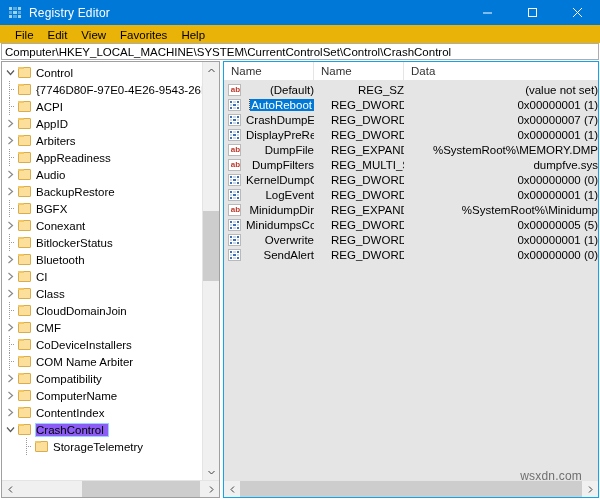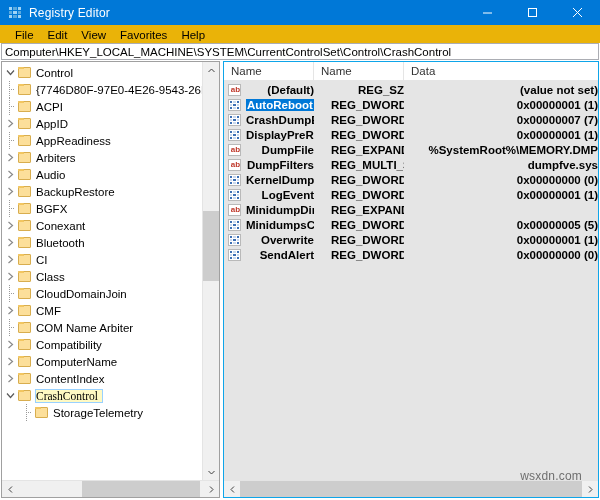--- a/index.html
+++ b/index.html
@@ -205,23 +205,22 @@
     width: 6px; height: 2px;
     background: #f2c661;
     border-radius: 1px 1px 0 0;
   }
   .tree-label {
     font-size: 11.5px;
     color: #000000;
     padding-right: 4px;
   }
   .tree-row.selected .tree-label {
-    background: #fef9c3;
+    background: #8b5cf6;
     outline: 1px solid #99d1ff;
-    font-family: Liberation Serif, serif;
   }
 
   
   .vscroll {
     width: 16px;
     flex: none;
     background: #f0f0f0;
     border-left: 1px solid #e4e4e4;
     display: flex;
     flex-direction: column;
@@ -310,21 +309,20 @@
   #value-body {
     flex: 1 1 auto;
     overflow: hidden;
     padding-top: 1px;
   }
   .val-row {
     height: 15px;
     display: flex;
     align-items: center;
     white-space: nowrap;
-    font-weight: bold;
   }
   .vi {
     width: 13px;
     height: 12px;
     flex: none;
     margin-left: 4px;
     margin-right: 5px;
     border: 1px solid #b9b9b9;
     background: #ffffff;
     box-sizing: border-box;
@@ -471,49 +469,49 @@
                   <path d="M1.5 1 L5.5 4.5 L1.5 8" fill="none" stroke="#8a8a8a" stroke-width="1.2"></path>
                 </svg>
               </div>
               <div class="folder">
                 <span class="f-back"></span>
                 <span class="f-tab"></span>
               </div>
               <div class="tree-label">AppID</div>
             </div>
             <div class="tree-row">
+              <div class="tw-expander">
+                <svg width="7" height="9" viewBox="0 0 7 9">
+                  <path d="M1.5 1 L5.5 4.5 L1.5 8" fill="none" stroke="#8a8a8a" stroke-width="1.2"></path>
+                </svg>
+              </div>
+              <div class="folder">
+                <span class="f-back"></span>
+                <span class="f-tab"></span>
+              </div>
+              <div class="tree-label">Arbiters</div>
+            </div>
+            <div class="tree-row">
               <div class="tw-guide"></div>
               <div class="folder">
                 <span class="f-back"></span>
                 <span class="f-tab"></span>
               </div>
               <div class="tree-label">AppReadiness</div>
             </div>
             <div class="tree-row">
               <div class="tw-expander">
                 <svg width="7" height="9" viewBox="0 0 7 9">
                   <path d="M1.5 1 L5.5 4.5 L1.5 8" fill="none" stroke="#8a8a8a" stroke-width="1.2"></path>
                 </svg>
               </div>
               <div class="folder">
                 <span class="f-back"></span>
                 <span class="f-tab"></span>
               </div>
-              <div class="tree-label">Arbiters</div>
-            </div>
-            <div class="tree-row">
-              <div class="tw-expander">
-                <svg width="7" height="9" viewBox="0 0 7 9">
-                  <path d="M1.5 1 L5.5 4.5 L1.5 8" fill="none" stroke="#8a8a8a" stroke-width="1.2"></path>
-                </svg>
-              </div>
-              <div class="folder">
-                <span class="f-back"></span>
-                <span class="f-tab"></span>
-              </div>
               <div class="tree-label">Audio</div>
             </div>
             <div class="tree-row">
               <div class="tw-expander">
                 <svg width="7" height="9" viewBox="0 0 7 9">
                   <path d="M1.5 1 L5.5 4.5 L1.5 8" fill="none" stroke="#8a8a8a" stroke-width="1.2"></path>
                 </svg>
               </div>
               <div class="folder">
                 <span class="f-back"></span>
@@ -535,20 +533,28 @@
                   <path d="M1.5 1 L5.5 4.5 L1.5 8" fill="none" stroke="#8a8a8a" stroke-width="1.2"></path>
                 </svg>
               </div>
               <div class="folder">
                 <span class="f-back"></span>
                 <span class="f-tab"></span>
               </div>
               <div class="tree-label">Conexant</div>
             </div>
             <div class="tree-row">
+              <div class="tw-guide"></div>
+              <div class="folder">
+                <span class="f-back"></span>
+                <span class="f-tab"></span>
+              </div>
+              <div class="tree-label">BitlockerStatus</div>
+            </div>
+            <div class="tree-row">
               <div class="tw-expander">
                 <svg width="7" height="9" viewBox="0 0 7 9">
                   <path d="M1.5 1 L5.5 4.5 L1.5 8" fill="none" stroke="#8a8a8a" stroke-width="1.2"></path>
                 </svg>
               </div>
               <div class="folder">
                 <span class="f-back"></span>
                 <span class="f-tab"></span>
               </div>
               <div class="tree-label">Bluetooth</div>
@@ -589,20 +595,28 @@
               <div class="tw-expander">
                 <svg width="7" height="9" viewBox="0 0 7 9">
                   <path d="M1.5 1 L5.5 4.5 L1.5 8" fill="none" stroke="#8a8a8a" stroke-width="1.2"></path>
                 </svg>
               </div>
               <div class="folder">
                 <span class="f-back"></span>
                 <span class="f-tab"></span>
               </div>
               <div class="tree-label">CMF</div>
+            </div>
+            <div class="tree-row">
+              <div class="tw-guide"></div>
+              <div class="folder">
+                <span class="f-back"></span>
+                <span class="f-tab"></span>
+              </div>
+              <div class="tree-label">CoDeviceInstallers</div>
             </div>
             <div class="tree-row">
               <div class="tw-guide"></div>
               <div class="folder">
                 <span class="f-back"></span>
                 <span class="f-tab"></span>
               </div>
               <div class="tree-label">COM Name Arbiter</div>
             </div>
             <div class="tree-row">
@@ -798,20 +812,21 @@
               <i></i>
             </div>
             <div class="vc vc-name"><span>LogEvent</span></div>
             <div class="vc vc-type">REG_DWORD</div>
             <div class="vc vc-data">0x00000001 (1)</div>
           </div>
           <div class="val-row">
             <div class="vi vi-ab"></div>
             <div class="vc vc-name"><span>MinidumpDir</span></div>
             <div class="vc vc-type">REG_EXPAND_SZ</div>
+            <div class="vc vc-data">%SystemRoot%\Minidump</div>
           </div>
           <div class="val-row">
             <div class="vi vi-bin">
               <i></i>
               <i class="off"></i>
               <i></i>
               <i class="off"></i>
               <i></i>
               <i class="off"></i>
               <i></i>

